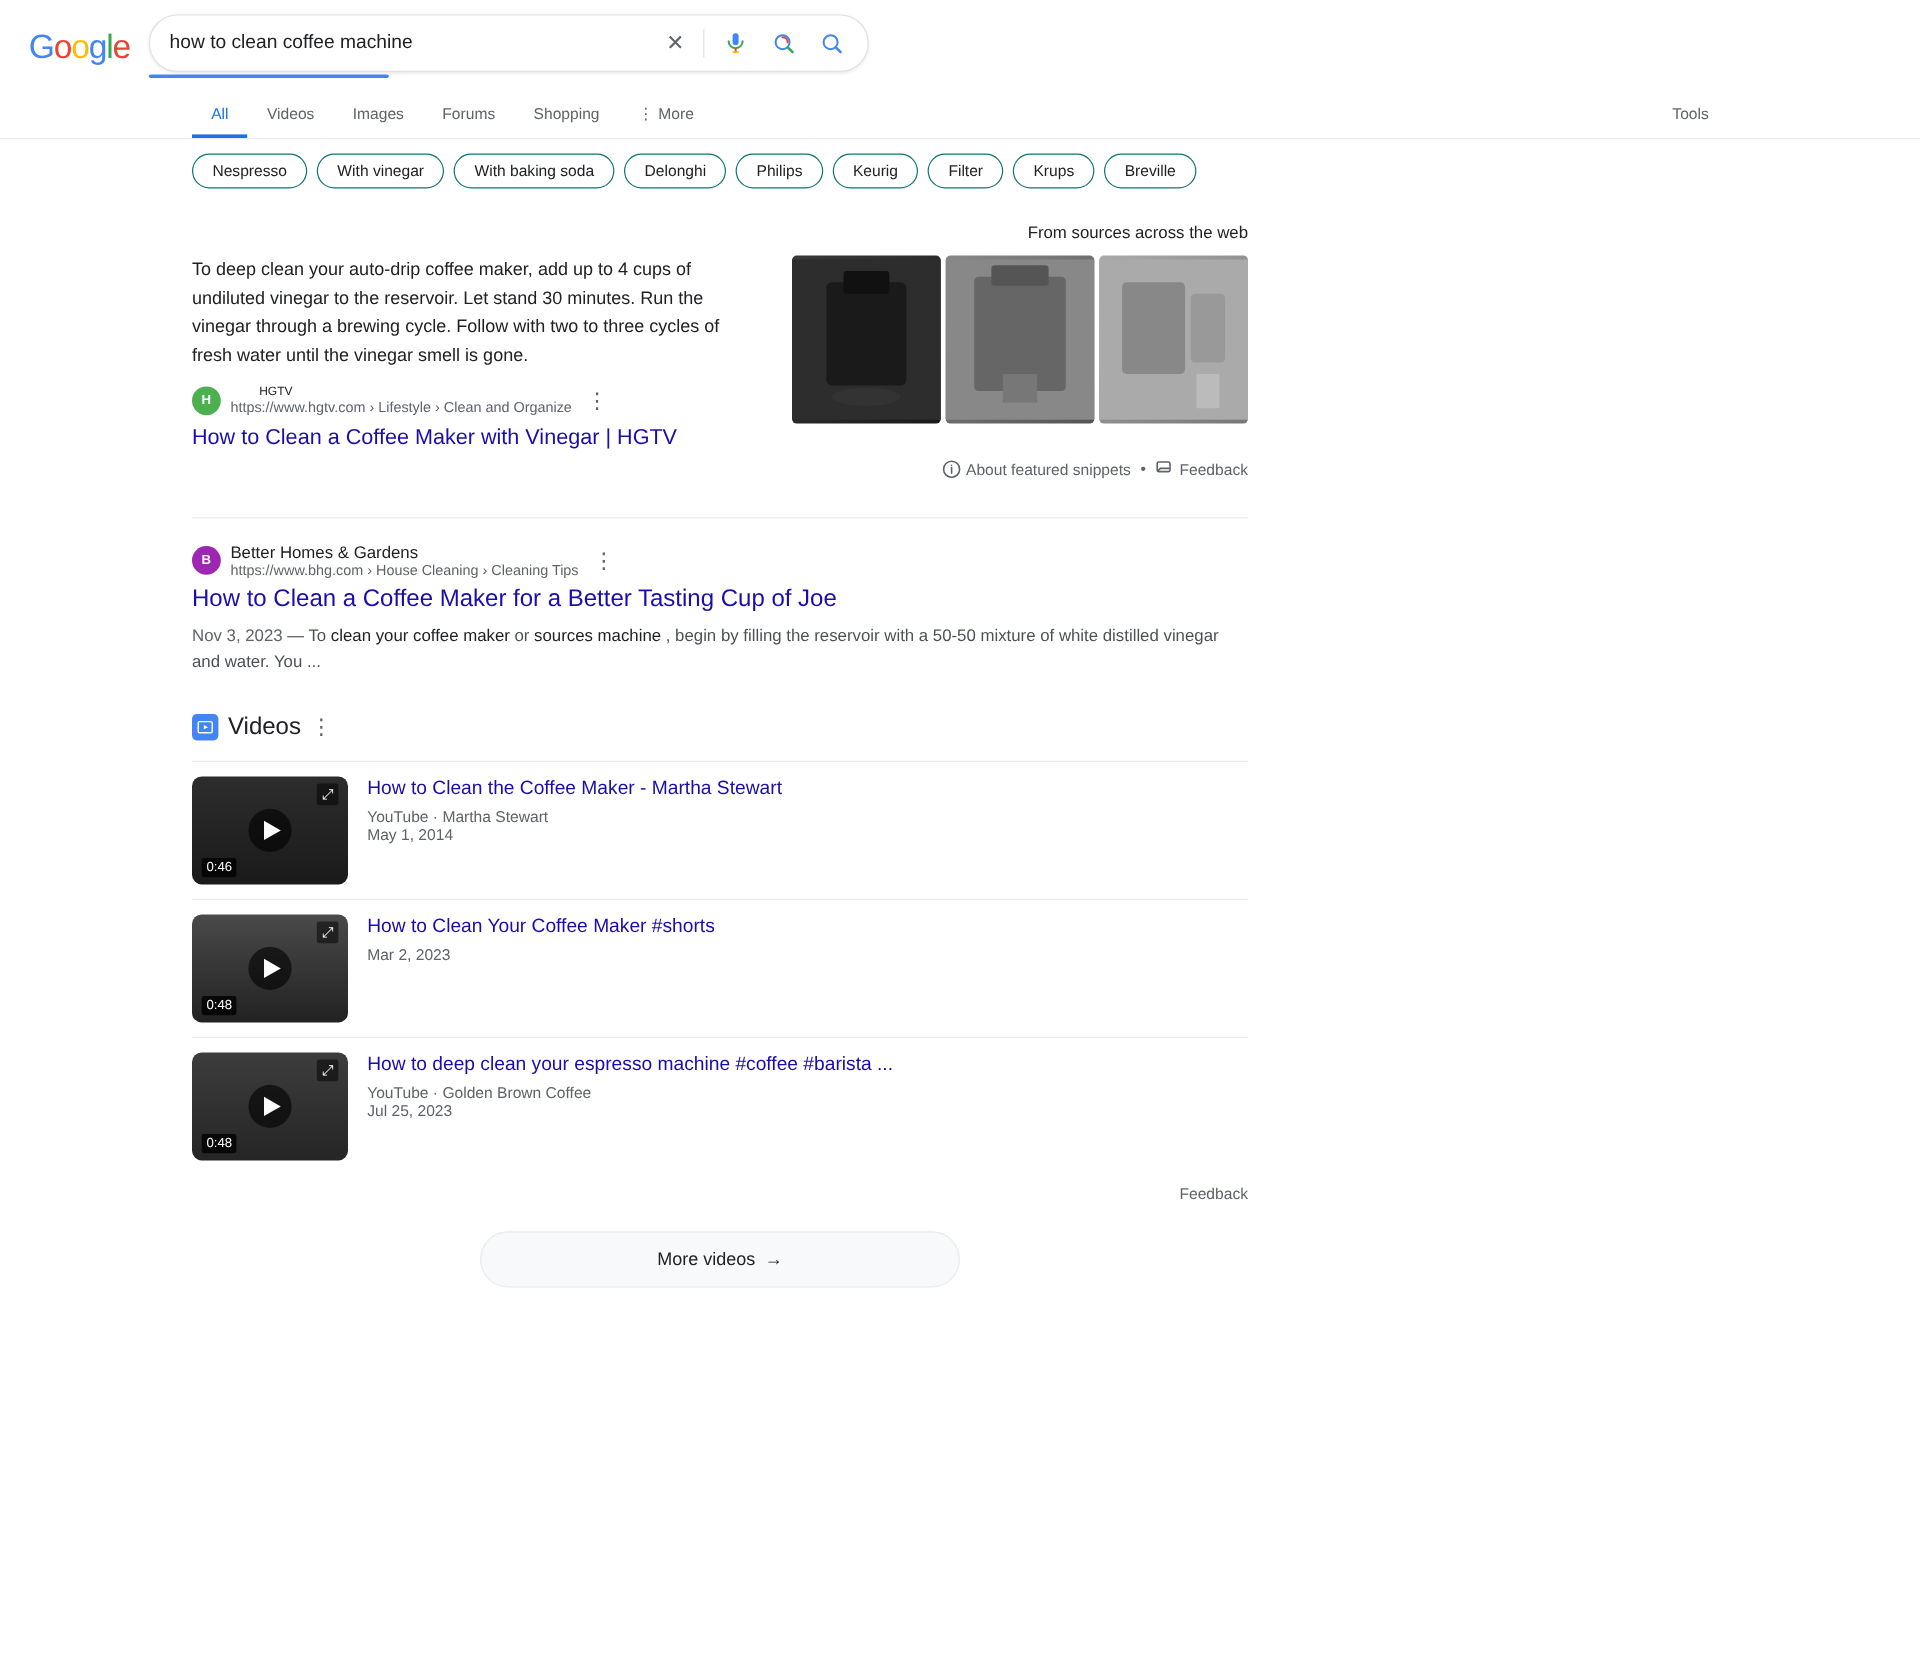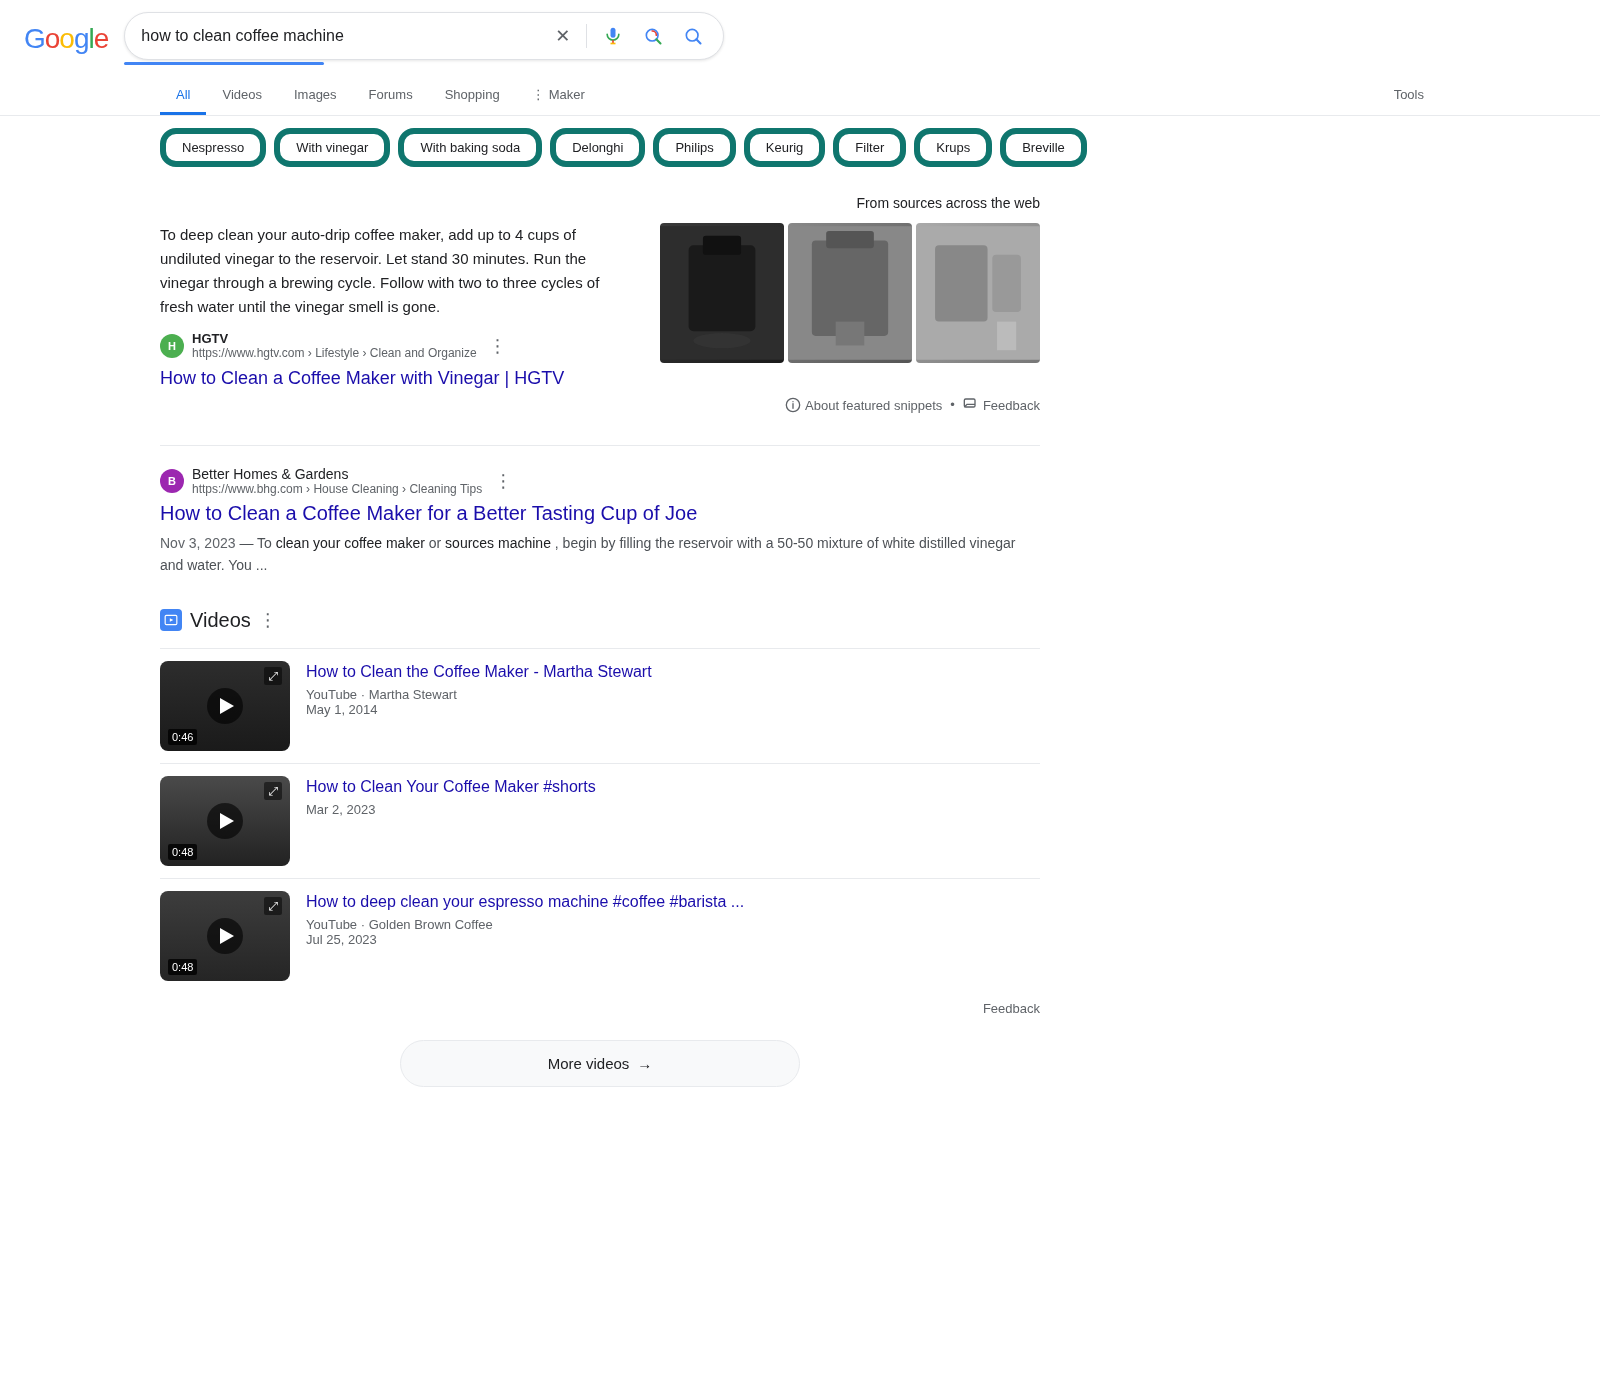--- a/index.html
+++ b/index.html
@@ -17,34 +17,34 @@
     .search-divider { width: 1px; height: 24px; background: #dfe1e5; }
 
     
     .nav-tabs { display: flex; align-items: center; padding: 0 160px; border-bottom: 1px solid #e8eaed; gap: 0; }
     .nav-tab { padding: 10px 16px; font-size: 13px; color: #5f6368; cursor: pointer; border-bottom: 3px solid transparent; text-decoration: none; display: flex; align-items: center; gap: 6px; }
     .nav-tab.active { color: #1a73e8; border-bottom: 3px solid #1a73e8; }
     .nav-tools { margin-left: auto; }
 
     
     .chips-row { display: flex; align-items: center; padding: 12px 160px; gap: 8px; flex-wrap: nowrap; overflow-x: auto; }
-    .chip { border: 6px solid #0f766e; border-radius: 16px; padding: 6px 16px; font-size: 13px; color: #202124; cursor: pointer; white-space: nowrap; background: #fff; }
+    .chip { border: 1px solid #0f766e; border-radius: 16px; padding: 6px 16px; font-size: 13px; color: #202124; cursor: pointer; white-space: nowrap; background: #fff; }
 
     
     .main { padding: 0 160px; max-width: 1200px; }
 
     
     .featured-snippet { border: none; padding: 16px 0; margin-bottom: 8px; }
     .from-sources { font-size: 14px; color: #202124; font-weight: 400; margin-bottom: 12px; text-align: right; }
     .snippet-content { display: flex; gap: 24px; align-items: flex-start; }
     .snippet-text-area { flex: 1; }
     .snippet-text { font-size: 15px; line-height: 1.6; color: #202124; margin-bottom: 12px; }
     .snippet-source { display: flex; align-items: center; gap: 8px; margin-bottom: 8px; }
     .source-favicon { width: 24px; height: 24px; border-radius: 50%; background: #4CAF50; display: flex; align-items: center; justify-content: center; color: white; font-size: 11px; font-weight: bold; }
-    .source-name { font-size: 13px; color: #202124; font-weight: 700; }
+    .source-name { font-size: 10px; color: #202124; font-weight: 400; margin-left: 24px; }
     .source-url { font-size: 12px; color: #5f6368; }
     .source-menu { color: #5f6368; cursor: pointer; font-size: 18px; margin-left: 4px; }
     .snippet-link { color: #1a0dab; font-size: 18px; text-decoration: none; display: block; margin-top: 4px; }
     .snippet-images { display: flex; gap: 4px; width: 380px; flex-shrink: 0; }
     .snippet-img { flex: 1; height: 140px; background: #c8c8c8; border-radius: 4px; overflow: hidden; }
     .snippet-img-1 { background: linear-gradient(135deg, #3a3a3a 0%, #1a1a1a 100%); }
     .snippet-img-2 { background: linear-gradient(135deg, #888 0%, #555 100%); }
     .snippet-img-3 { background: linear-gradient(135deg, #aaa 0%, #777 100%); }
 
     .snippet-footer { display: flex; align-items: flex-start; justify-content: flex-end; gap: 8px; padding: 8px 0; font-size: 13px; color: #5f6368; }
@@ -139,21 +139,21 @@
 </div>
 
 <div class="nav-tabs">
   <a class="nav-tab active" href="#">All</a>
   <a class="nav-tab" href="#">Videos</a>
   <a class="nav-tab" href="#">Images</a>
   <a class="nav-tab" href="#">Forums</a>
   <a class="nav-tab" href="#">Shopping</a>
   <a class="nav-tab more-icon" href="#">
     <span>⋮</span>
-    <span>Maker</span>
+    <span>More</span>
   </a>
   <a class="nav-tab nav-tools" href="#">Tools</a>
 </div>
 
 <div class="chips-row">
   <button class="chip">Nespresso</button>
   <button class="chip">With vinegar</button>
   <button class="chip">With baking soda</button>
   <button class="chip">Delonghi</button>
   <button class="chip">Philips</button>

